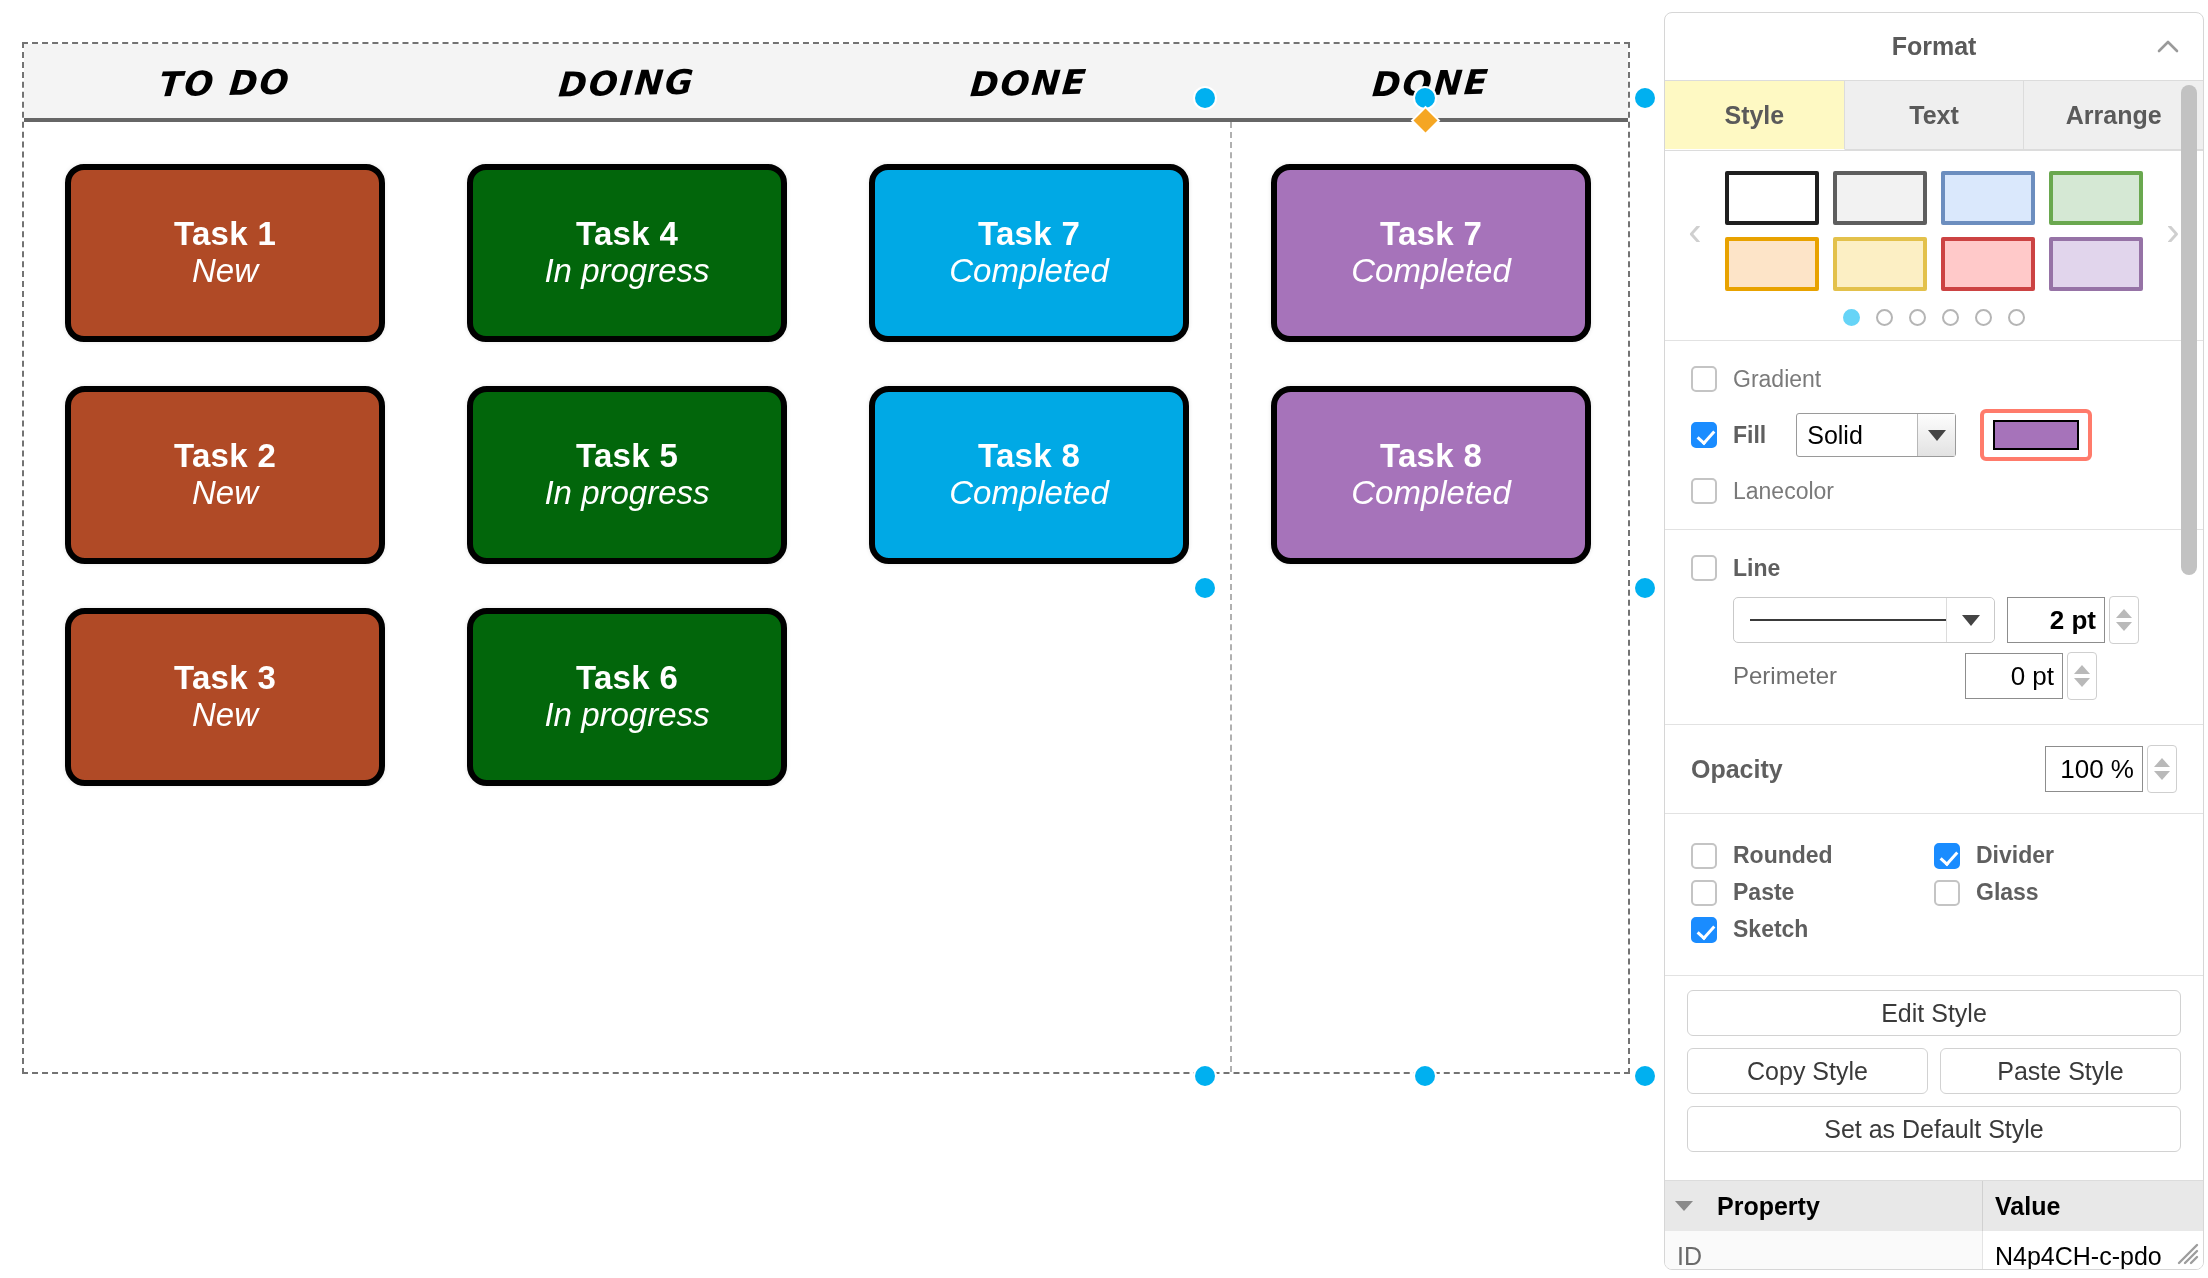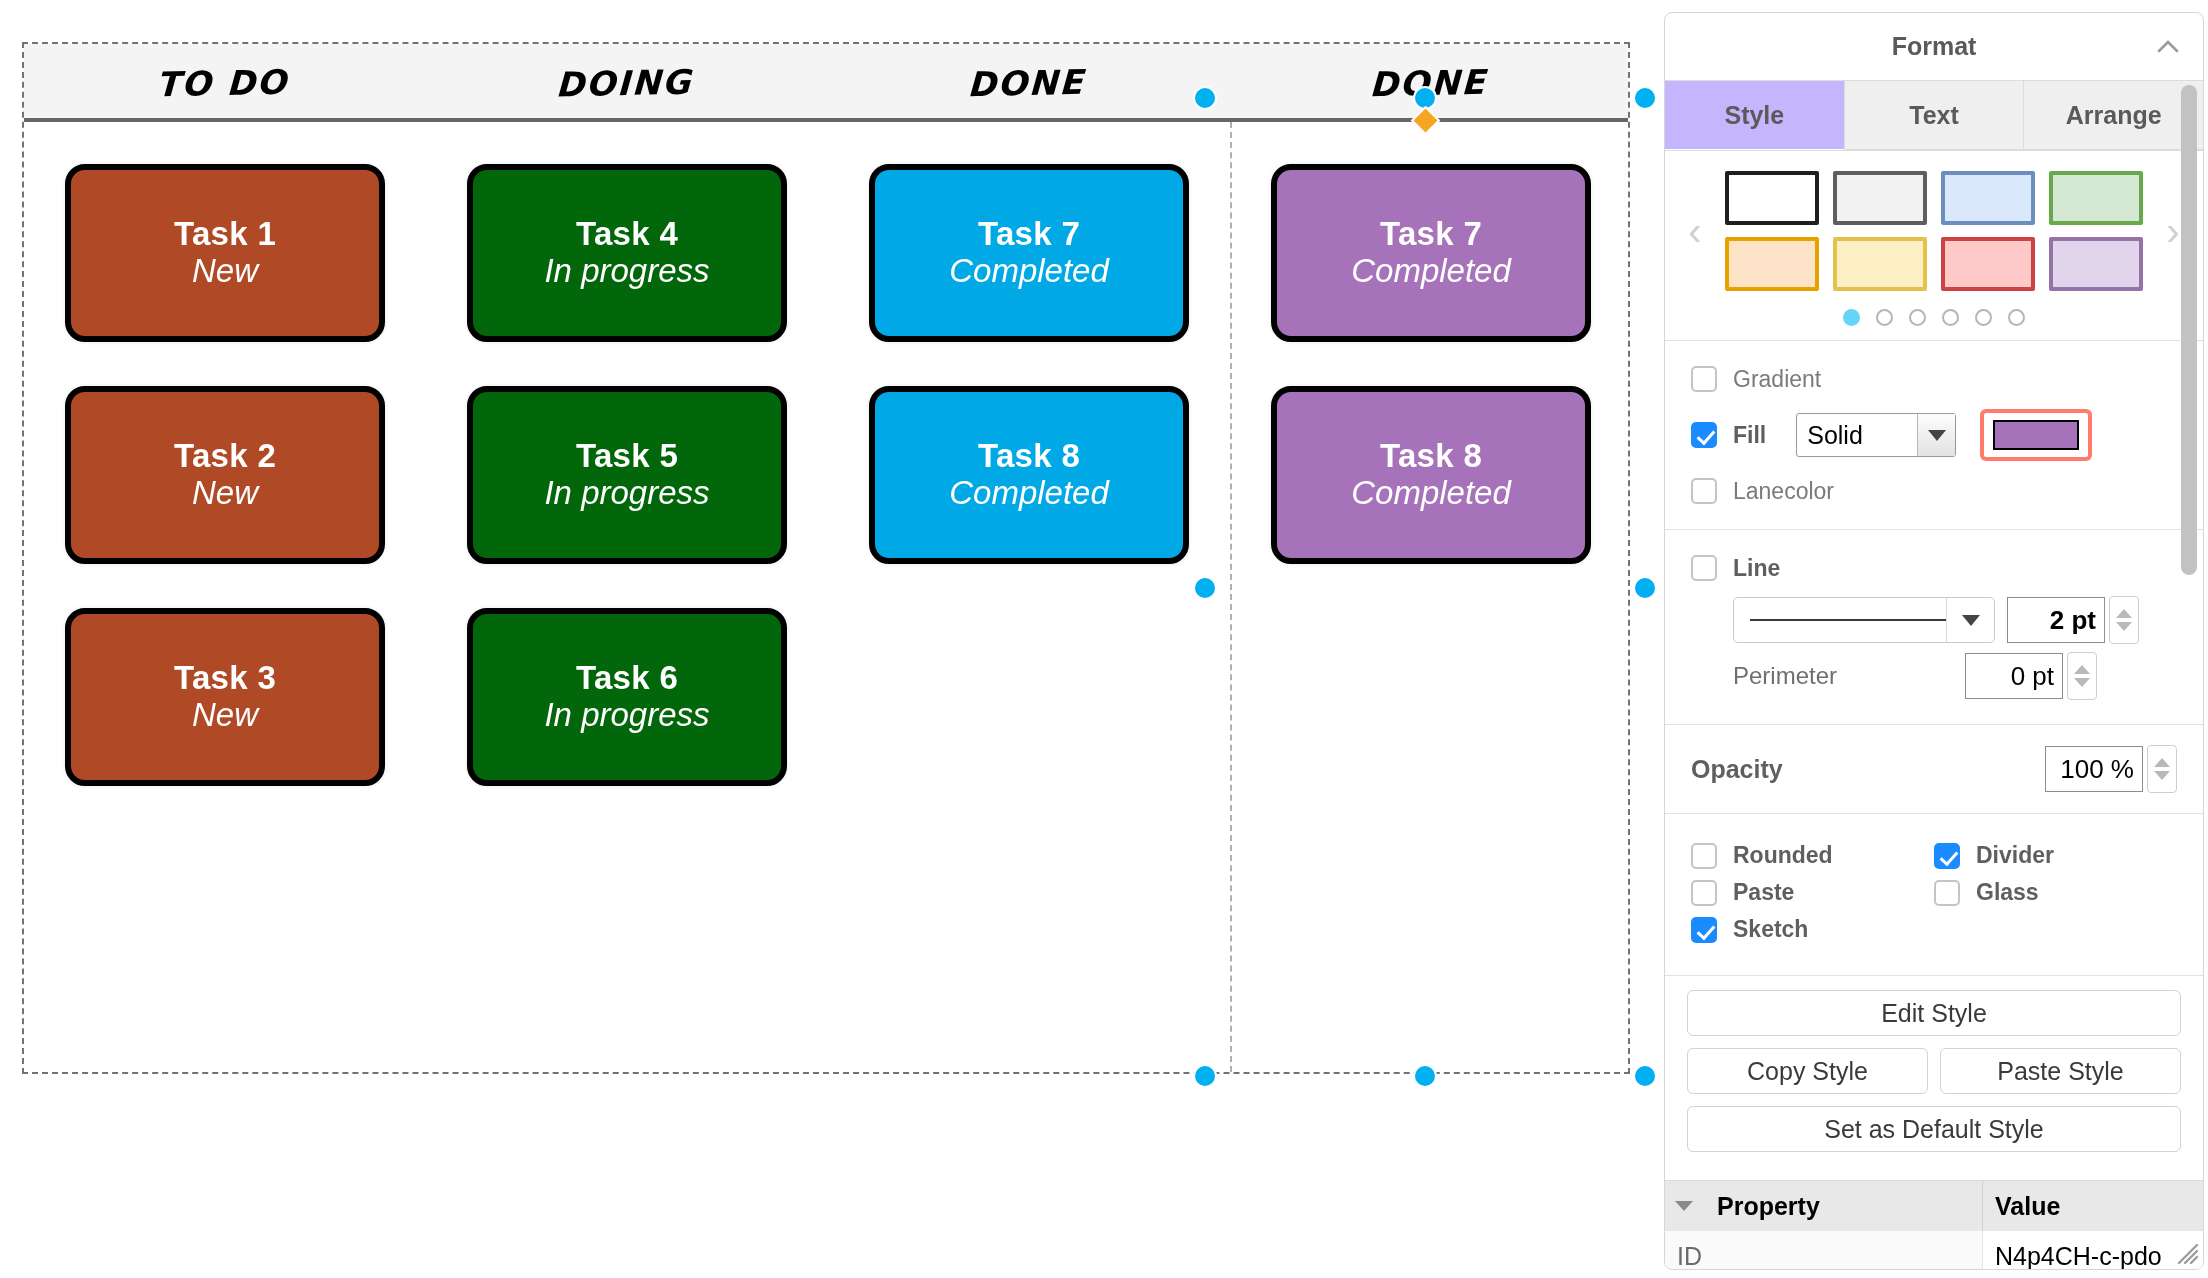--- a/index.html
+++ b/index.html
@@ -78,21 +78,21 @@
     color: #ffffff;
     box-shadow: 0 0 4px rgba(0,0,0,0.10);
   }
   .card .t-title {
     font-size: 33px; font-weight: 700; line-height: 1.12;
     letter-spacing: 0.3px;
   }
   .card .t-status {
     font-size: 33px; font-style: italic; font-weight: 400; line-height: 1.12;
   }
-  .card.r0 { top: 42px; }
+  .card.r0 { top: 42px; border-radius: 19px; }
   .card.r1 { top: 264px; }
   .card.r2 { top: 486px; }
   .card.cx { left: 41px; }
 
   
   .handle {
     position: absolute;
     width: 20px; height: 20px;
     border-radius: 50%;
     background: #00b0f0;
@@ -135,21 +135,21 @@
   .fp-tabs { display: flex; height: 70px; border-bottom: 1px solid #dcdcdc; }
   .fp-tab {
     flex: 1;
     display: flex; align-items: center; justify-content: center;
     font-weight: 700; font-size: 25px; color: #5a5a5a;
     background: #efefef;
     border-right: 1px solid #dcdcdc;
     border-bottom: 1px solid #dcdcdc;
   }
   .fp-tab:last-child { border-right: none; }
-  .fp-tab.active { background: #c4b5fd; border-bottom: 1px solid #ffffff; }
+  .fp-tab.active { background: #fef9c3; border-bottom: 1px solid #ffffff; }
 
   .fp-section { border-bottom: 1px solid #e2e2e2; padding: 14px 0; }
 
   
   .sw-wrap { display: flex; align-items: center; padding: 0 10px; }
   .sw-arrow {
     width: 40px; flex: 0 0 40px;
     display: flex; align-items: center; justify-content: center;
     color: #cfcfcf; font-size: 40px; font-weight: 300; line-height: 1;
     user-select: none;

